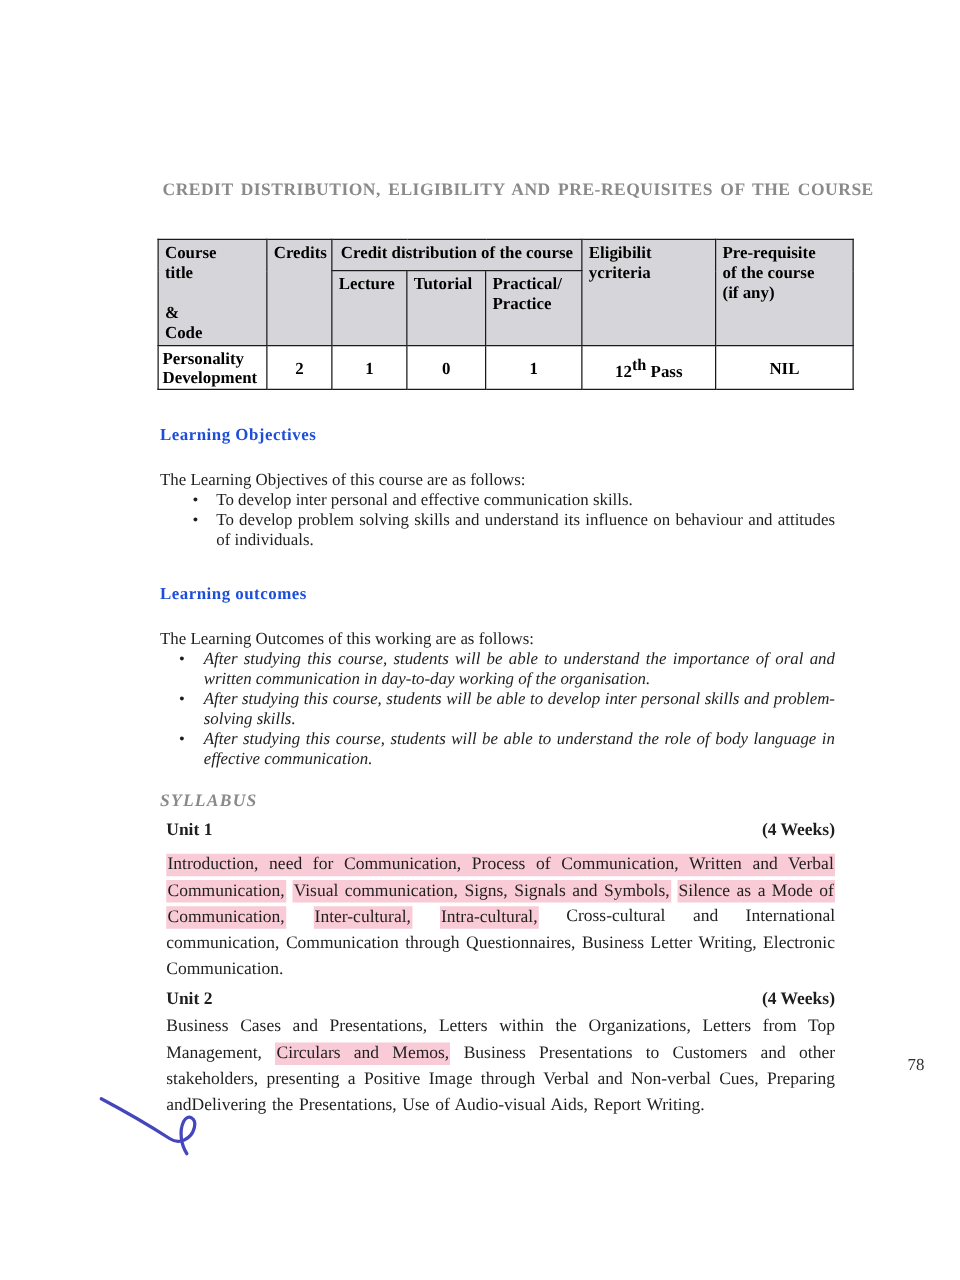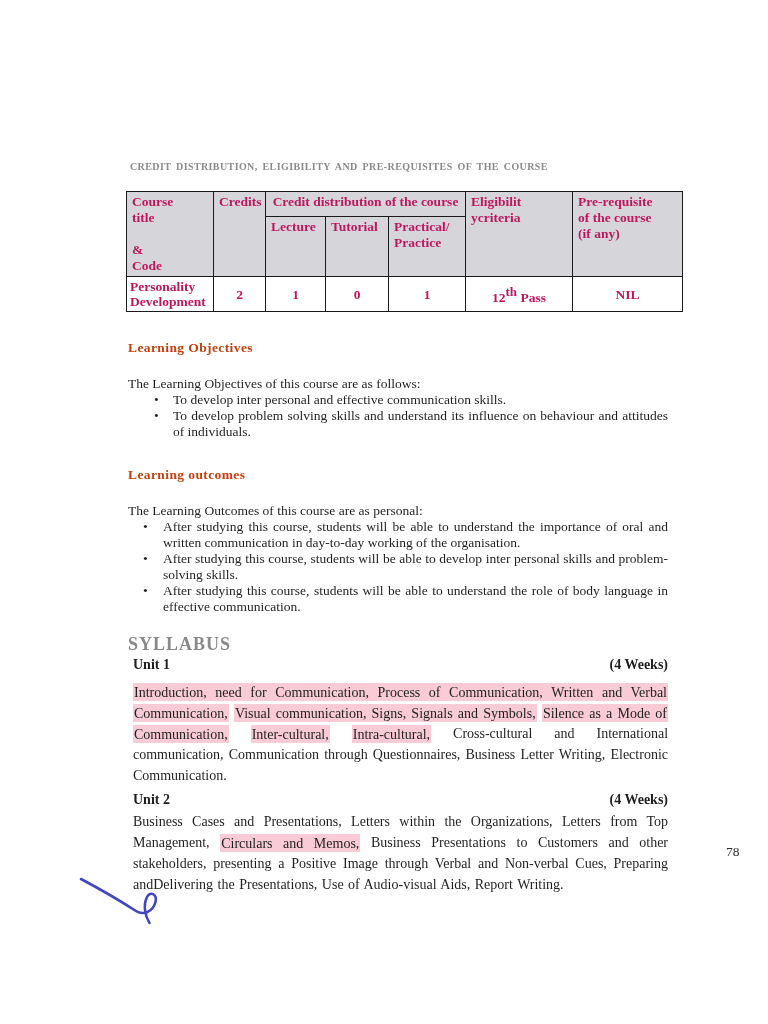--- a/index.html
+++ b/index.html
@@ -17,46 +17,46 @@
   }
   .banner span{
     font-family:"Liberation Sans",sans-serif;font-weight:bold;font-size:14.5px;
     color:#ffffff;letter-spacing:.4px;text-shadow:0 1px 1px rgba(70,70,70,.55);
     white-space:nowrap;
   }
   
   .gray-head{
     position:absolute;color:#8a8a8a;font-weight:bold;letter-spacing:.4px;
   }
-  .credit-heading{left:130px;top:161px;font-size:10px;word-spacing:2px;width:580px;}
+  .credit-heading{left:130px;top:145px;font-size:14px;word-spacing:2px;width:580px;}
   
   table.credit{
     position:absolute;left:126px;top:191px;border-collapse:collapse;
     table-layout:fixed;width:556px;
   }
   table.credit th,table.credit td{
-    border:1.8px solid #1a1a1a;font-weight:bold;font-size:13.5px;color:#be185d;
+    border:1.8px solid #1a1a1a;font-weight:bold;font-size:13.5px;color:#000000;
     padding:2px 5px;box-sizing:border-box;line-height:16px;
   }
   table.credit th{background:#d6d6da;text-align:left;vertical-align:top;white-space:pre-line;}
   table.credit th.ctr{text-align:center;}
   table.credit td{background:#ffffff;text-align:center;vertical-align:middle;white-space:pre-line;line-height:15px;}
   table.credit td.lft{text-align:left;padding-left:3px;}
   .sup{font-size:13px;vertical-align:super;}
   
   .section{position:absolute;left:128px;width:540px;font-size:13.5px;line-height:16px;}
-  .section h3{margin:0;font-size:13.5px;line-height:16px;color:#c2410c;font-weight:bold;letter-spacing:.4px;}
+  .section h3{margin:0;font-size:13.5px;line-height:16px;color:#1d4ed8;font-weight:bold;letter-spacing:.4px;}
   .section p.intro{margin:20px 0 0 0;}
   .section ul{margin:0;padding:0;list-style:none;}
   .section ul li{position:relative;text-align:justify;}
   .obj li{padding-left:45px;}
   .obj li::before{content:"\2022";position:absolute;left:26px;}
-  .out li{padding-left:35px;}
+  .out li{padding-left:35px;font-style:italic;}
   .out li::before{content:"\2022";position:absolute;left:15px;}
-  .syllabus-heading{left:128px;top:634px;font-size:18px;letter-spacing:1px;}
+  .syllabus-heading{left:128px;top:634px;font-size:14px;letter-spacing:1px;font-style:italic;}
   
   .unit{position:absolute;left:133px;width:535px;font-size:14px;}
   .unit .unit-head{display:flex;justify-content:space-between;font-weight:bold;line-height:17px;align-items:flex-end;}
   .unit .unit-para{margin-top:8px;text-align:justify;line-height:21px;word-spacing:1px;}
   .unit.u2 .unit-para{margin-top:3px;}
   .hl{background:#f8cbd6;box-decoration-break:clone;-webkit-box-decoration-break:clone;padding:1.5px 1px;}
   
   .page-number{position:absolute;left:726px;top:844px;font-size:13.5px;color:#2e2e2e;}
   .checkmark{position:absolute;left:76px;top:866px;}
 </style>
@@ -116,21 +116,21 @@
     <h3>Learning Objectives</h3>
     <p class="intro">The Learning Objectives of this course are as follows:</p>
     <ul class="obj">
       <li>To develop inter personal and effective communication skills.</li>
       <li>To develop problem solving skills and understand its influence on behaviour and attitudes of individuals.</li>
     </ul>
   </div>
 
   <div class="section" style="top:467px">
     <h3>Learning outcomes</h3>
-    <p class="intro">The Learning Outcomes of this course are as personal:</p>
+    <p class="intro">The Learning Outcomes of this working are as follows:</p>
     <ul class="out">
       <li>After studying this course, students will be able to understand the importance of oral and written communication in day-to-day working of the organisation.</li>
       <li>After studying this course, students will be able to develop inter personal skills and problem-solving skills.</li>
       <li>After studying this course, students will be able to understand the role of body language in effective communication.</li>
     </ul>
   </div>
 
   <div class="gray-head syllabus-heading">SYLLABUS</div>
 
   <div class="unit" style="top:656px">

